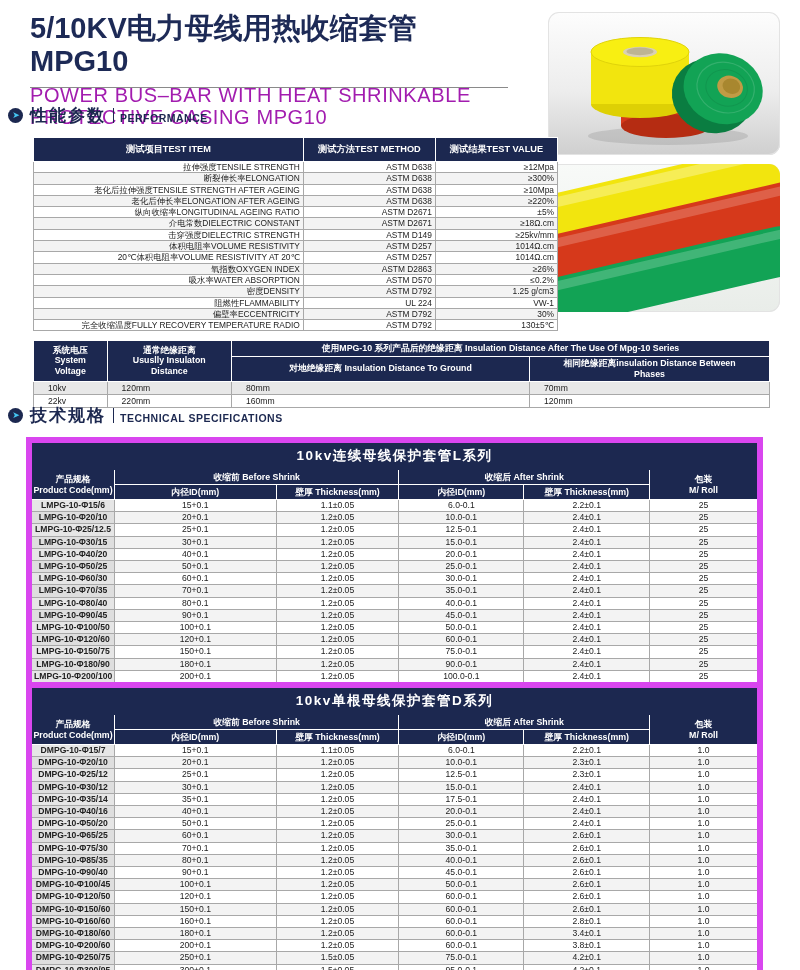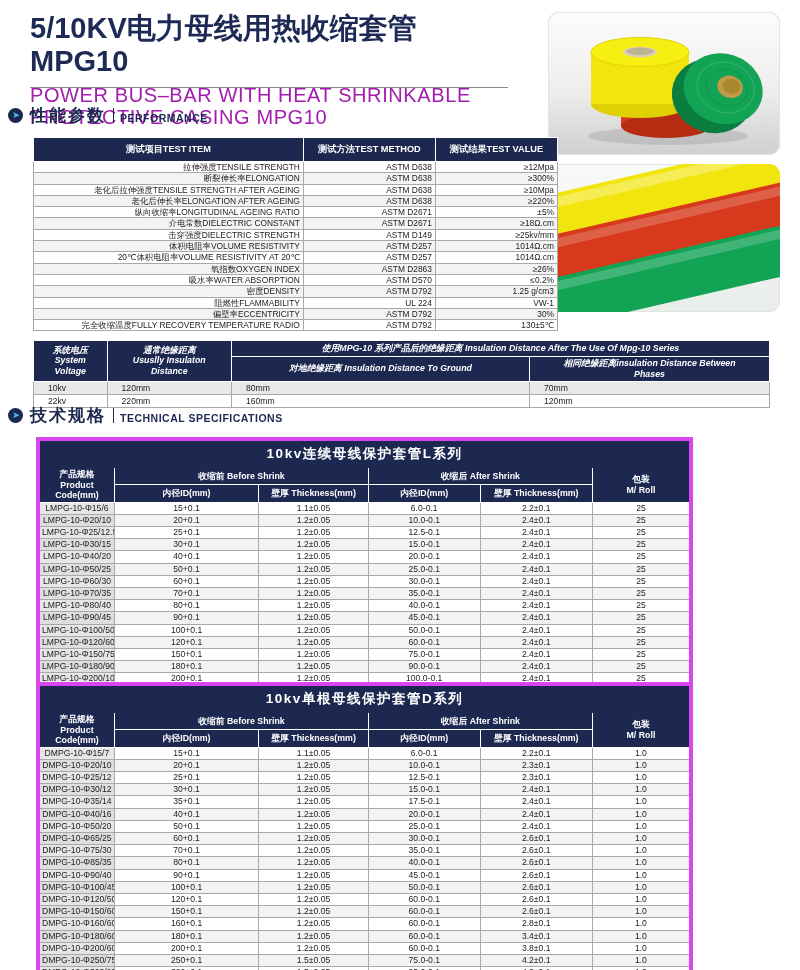--- a/index.html
+++ b/index.html
@@ -37,33 +37,33 @@
   tbody td{border:1px solid #a8a8a8;color:#222;overflow:hidden;white-space:nowrap;}
 
   
   .perf{position:absolute;left:33px;top:137px;width:525px;border:1px solid #8f8f8f;}
   .perf thead th{height:21px;font-size:9.2px;}
   .perf tbody td{height:10.3px;line-height:10.3px;font-size:8.4px;padding:0 3px 0 7px;text-align:right;}
   .perf tbody tr:nth-child(even) td{background:#f3f3f3;}
 
   
   .sysvolt{position:absolute;left:33px;top:340px;width:737px;border:1px solid #8f8f8f;}
-  .sysvolt thead th{font-size:8.8px;line-height:1.25;padding:1px 18px;font-style:italic;}
+  .sysvolt thead th{font-size:8.8px;line-height:1.25;padding:1px 18px;}
   .sysvolt thead tr:first-child th{height:13px;}
   .sysvolt thead tr:last-child th{height:12px;}
   .sysvolt tbody td{height:10.2px;line-height:10.2px;font-size:8.6px;text-align:left;padding-left:14px;}
   .sysvolt tbody tr:nth-child(odd) td{background:#e8e8e8;}
 
   
-  .spec{position:absolute;left:36px;width:657px;border:4px solid #d946ef;}
+  .spec{position:absolute;left:26px;width:737px;border:6px solid #d946ef;}
   .l-table{top:437px;} .d-table{top:682px;}
   .spec .title-row th{height:24px;font-size:13.5px;letter-spacing:1.5px;border:1px solid var(--navy);}
   .spec .h-row th{font-size:8.8px;line-height:1.2;padding:1px 0;height:12px;}
   .spec tbody td{height:11.2px;line-height:11.2px;font-size:8.6px;text-align:center;padding:0 2px;}
-  .spec tbody td:first-child{background:#e6e6e6;}
+  .spec tbody td:first-child{background:#e6e6e6;font-weight:bold;}
   .spec tbody tr:nth-child(even) td{background:#f3f3f3;}
   .spec tbody tr:nth-child(even) td:first-child{background:#dedede;}
 
   
   .photo-card{position:absolute;left:548px;width:232px;border-radius:11px;overflow:hidden;
               box-shadow:0 0 0 1px #e3e3e3 inset;}
   .photo1{top:12px;height:143px;background:linear-gradient(180deg,#fdfdfd 0%,#ededed 55%,#cfcfcf 100%);}
   .photo2{top:164px;height:148px;background:linear-gradient(180deg,#f8faf8 0%,#e9ede9 100%);}
   .photo-card svg{display:block;width:100%;height:100%;}
   .f-yellow{fill:var(--ryellow);} .f-red{fill:var(--rred);} .f-green{fill:var(--rgreen);}

